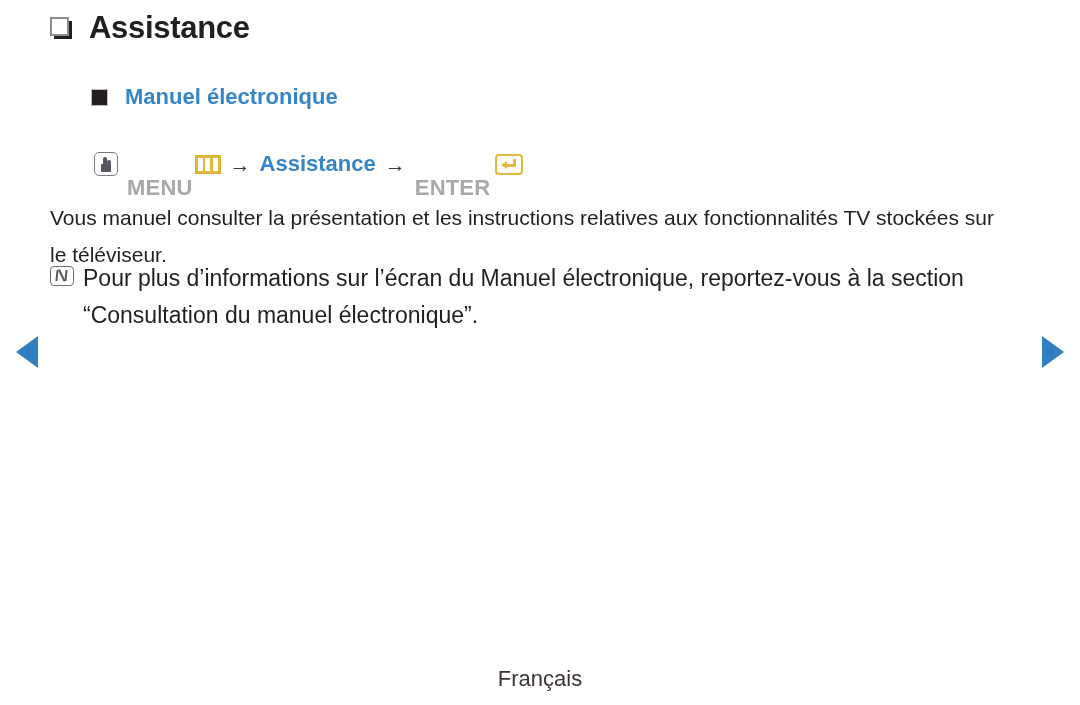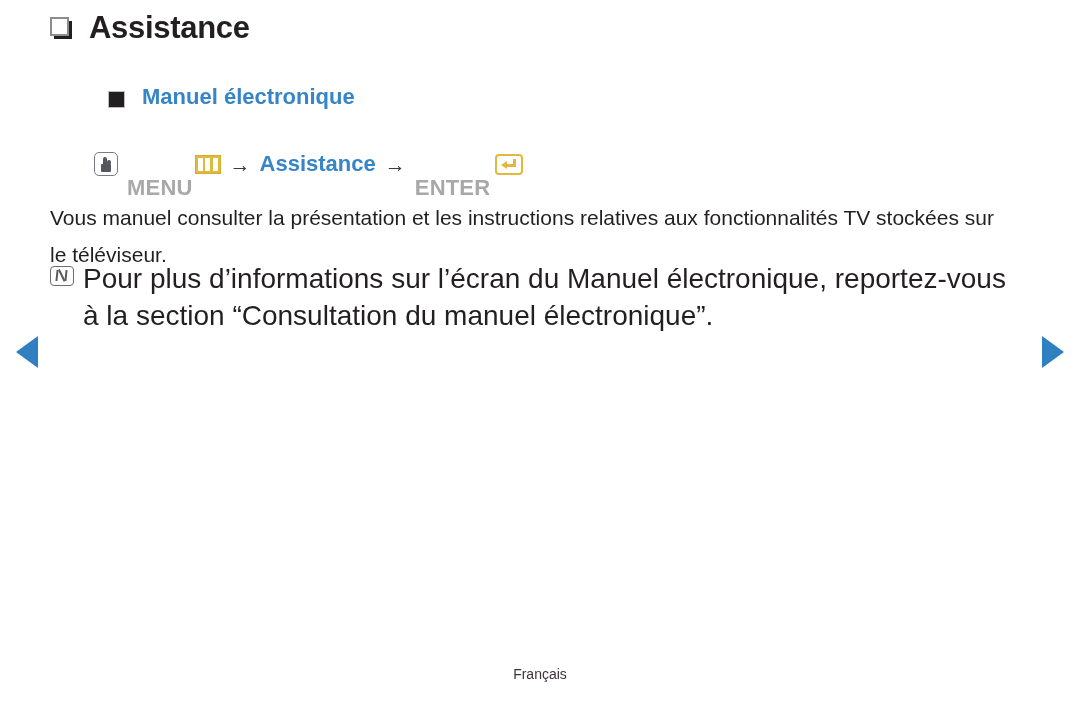--- a/index.html
+++ b/index.html
@@ -53,23 +53,23 @@
     font-size: 31px;
     font-weight: bold;
     letter-spacing: -0.3px;
     color: #231f20;
     line-height: 1;
   }
 
   
   .section-row {
     display: flex;
-    align-items: flex-end;
-    position: absolute;
-    left: 60px;
+    align-items: center;
+    position: absolute;
+    left: 43px;
     top: 86px;
     padding-left: 48px;
   }
   .section-bullet {
     width: 17px;
     height: 17px;
     background: #231f20;
     border: 1px solid #bdbdbd;
     box-sizing: border-box;
     margin-right: 17px;
@@ -258,21 +258,21 @@
   .note-icon .n-right {
     position: absolute;
     left: 13.5px;
     top: 3px;
     width: 2.4px;
     height: 11px;
     background: #5a5a5a;
     transform: skewX(-6deg);
   }
   .note-text {
-    font-size: 28px;
+    font-size: 23px;
     line-height: 37px;
     color: #231f20;
     flex: 1;
   }
 
   
   .nav-arrow {
     position: absolute;
     top: 336px;
     width: 0;
@@ -292,21 +292,21 @@
     border-left: 22px solid #2f7fc1;
   }
 
   
   .footer {
     position: absolute;
     left: 0;
     right: 0;
     top: 666px;
     text-align: center;
-    font-size: 14px;
+    font-size: 22px;
     color: #3b3338;
   }
 </style>
 </head>
 <body>
 
 <div class="page-title-row">
   <span class="title-square-icon">
     <span class="shadow"></span>
     <span class="frame"></span>

